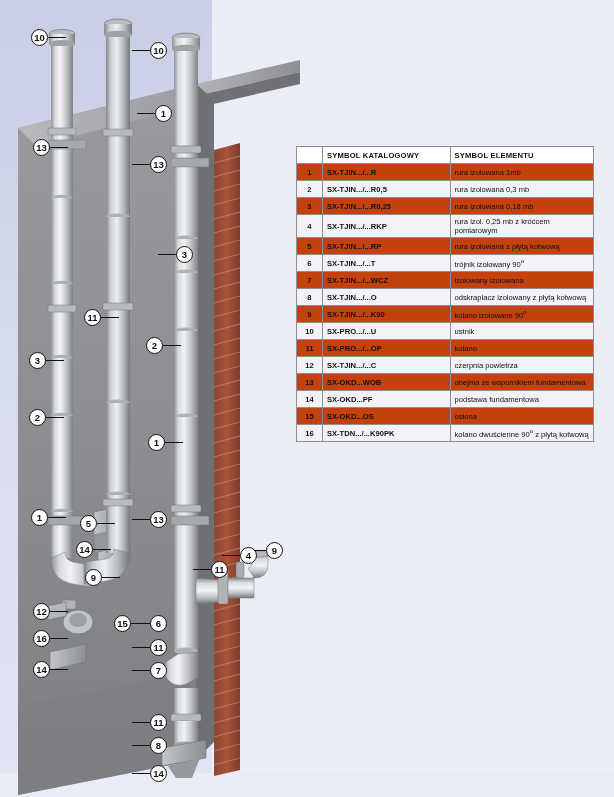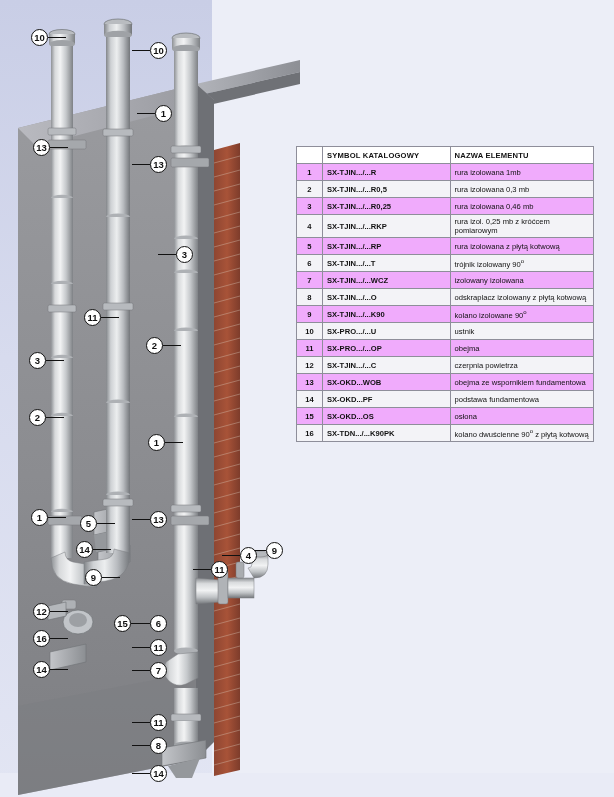--- a/index.html
+++ b/index.html
@@ -38,21 +38,21 @@
     box-sizing:border-box;
     z-index:40;
   }
   .leader{position:absolute;background:#111;height:1px;z-index:39;transform-origin:0 0;}
 
   
   #parts-table{
     position:absolute;left:296px;top:146px;width:298px;
     border-collapse:collapse;
     font-size:7.6px;
-    background:#f0abfc;
+    background:#c2410c;
   }
   #parts-table th,#parts-table td{
     border:1px solid #8e8e9a;
     padding:2px 4px;
     text-align:left;
     vertical-align:middle;
     height:12px;
     color:#111;
   }
   #parts-table thead th{
@@ -353,38 +353,38 @@
 <table id="parts-table">
   <colgroup>
       <col class="c-num">
       <col class="c-sym">
       <col class="c-name">
     </colgroup>
   <thead>
     <tr>
       <th></th>
       <th>SYMBOL KATALOGOWY</th>
-      <th>NAZWA ELEMENTU</th>
+      <th>SYMBOL ELEMENTU</th>
     </tr>
   </thead>
   <tbody id="table-body">
       <tr>
         <td class="num">1</td>
         <td class="sym">SX-TJIN.../...R</td>
         <td>rura izolowana 1mb</td>
       </tr>
       <tr>
         <td class="num">2</td>
         <td class="sym">SX-TJIN.../...R0,5</td>
         <td>rura izolowana 0,3 mb</td>
       </tr>
       <tr>
         <td class="num">3</td>
         <td class="sym">SX-TJIN.../...R0,25</td>
-        <td>rura izolowana 0,46 mb</td>
+        <td>rura izolowana 0,18 mb</td>
       </tr>
       <tr>
         <td class="num">4</td>
         <td class="sym">SX-TJIN.../...RKP</td>
         <td>rura izol. 0,25 mb z króćcem pomiarowym</td>
       </tr>
       <tr>
         <td class="num">5</td>
         <td class="sym">SX-TJIN.../...RP</td>
         <td>rura izolowana z płytą kotwową</td>
@@ -410,21 +410,21 @@
         <td>kolano izolowane 90<span class="sup">o</span></td>
       </tr>
       <tr>
         <td class="num">10</td>
         <td class="sym">SX-PRO.../...U</td>
         <td>ustnik</td>
       </tr>
       <tr>
         <td class="num">11</td>
         <td class="sym">SX-PRO.../...OP</td>
-        <td>obejma</td>
+        <td>kolano</td>
       </tr>
       <tr>
         <td class="num">12</td>
         <td class="sym">SX-TJIN.../...C</td>
         <td>czerpnia powietrza</td>
       </tr>
       <tr>
         <td class="num">13</td>
         <td class="sym">SX-OKD...WOB</td>
         <td>obejma ze wspornikiem fundamentowa</td>

